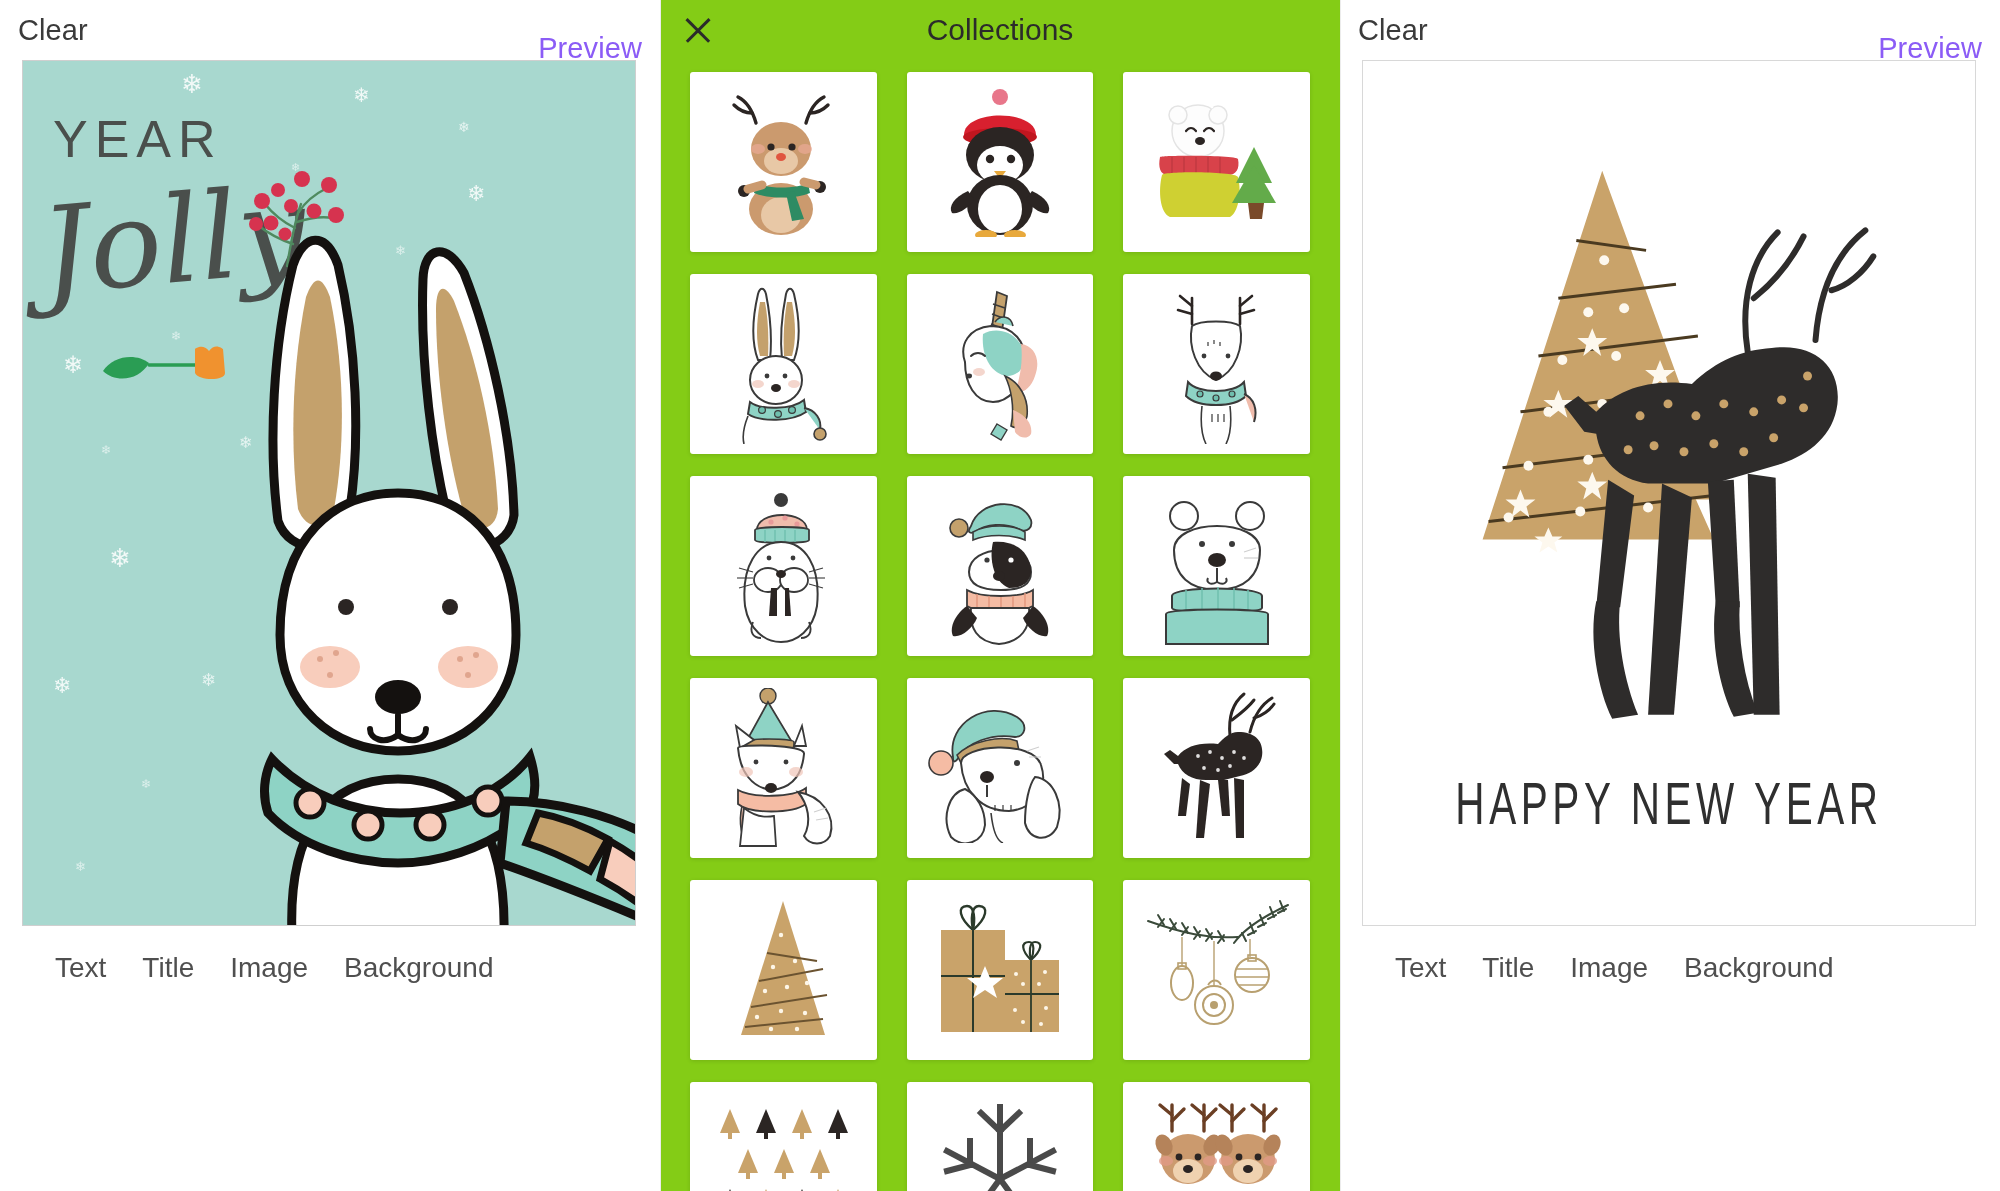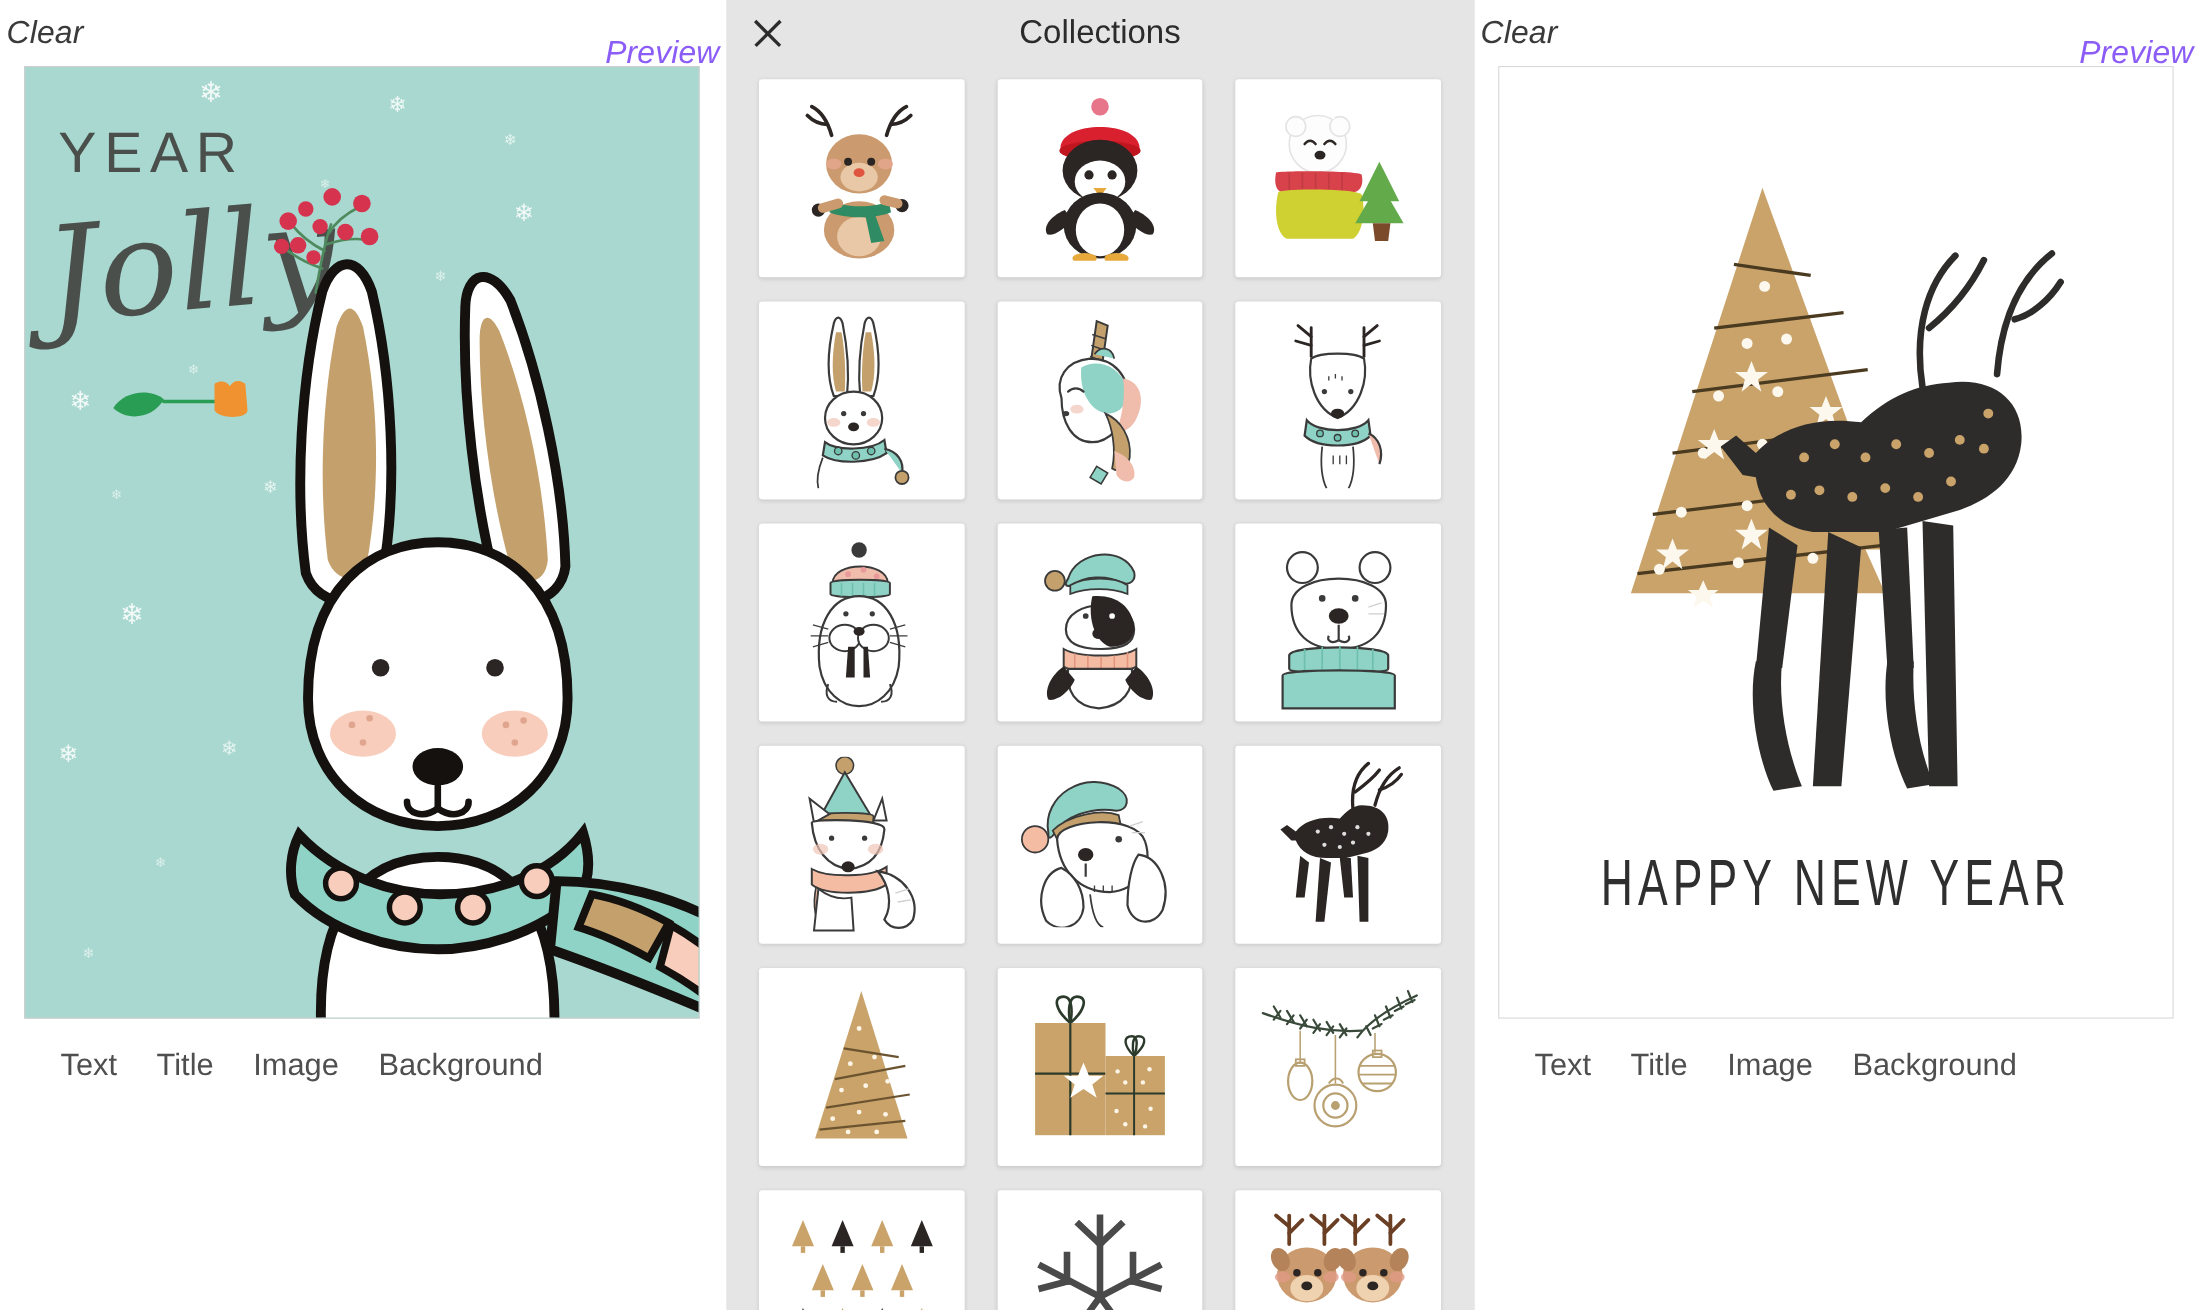--- a/index.html
+++ b/index.html
@@ -12,31 +12,30 @@
   .app {
     position: relative;
     width: 2000px; height: 1191px;
     display: flex;
     background: #ffffff;
   }
 
   
   .panel { position: relative; height: 1191px; background: #fff; }
   .panel-left  { width: 660px; }
-  .panel-center{ width: 680px; background: #e5e5e5; }
+  .panel-center{ width: 680px; background: #84cc16; }
   .panel-right { width: 660px; }
 
   
   .hdr {
     position: relative;
     height: 60px;
     display: flex;
     align-items: center;
-    padding: 0 6px;
-    font-style: italic;
+    padding: 0 18px;
   }
   .hdr-clear {
     font-size: 29px;
     color: #3a3a3a;
     letter-spacing: .1px;
   }
   .hdr-preview {
     margin-left: auto;
     font-size: 29px;
     color: #8b5cf6;

